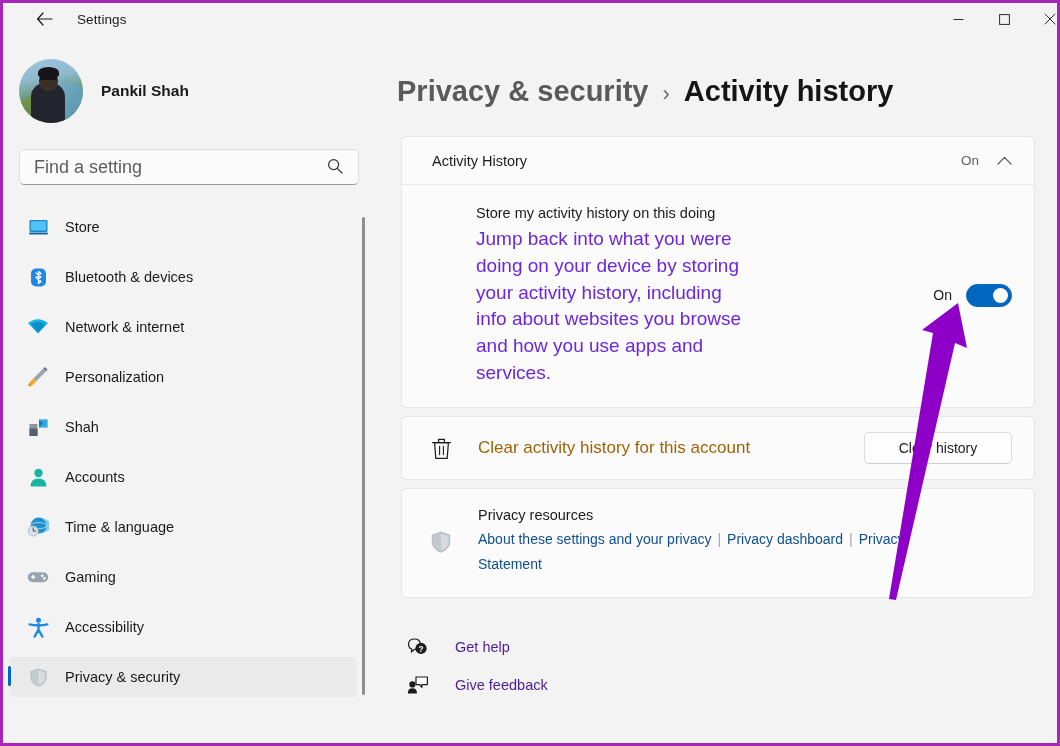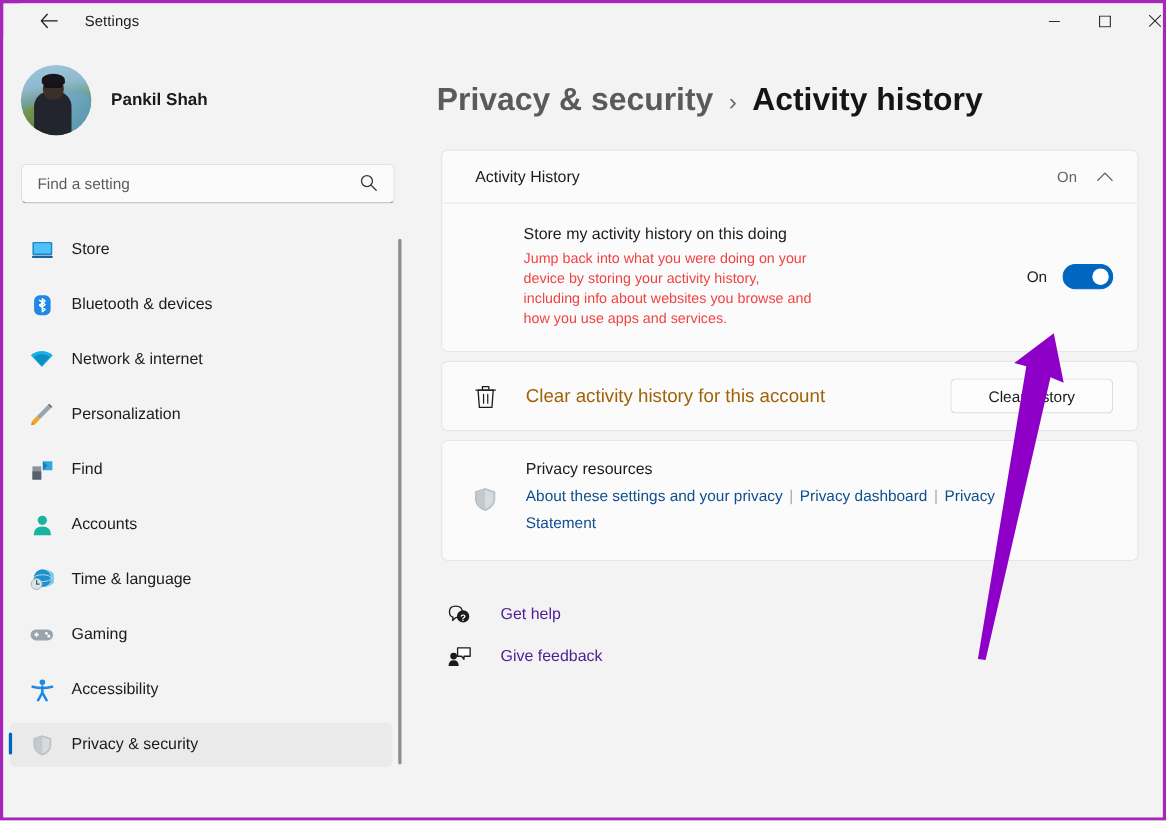--- a/index.html
+++ b/index.html
@@ -98,21 +98,21 @@
   .searchwrap {
     margin: 26px 16px 0 16px; position: relative;
   }
   .searchbox {
     width: 340px; height: 36px;
     background: #fbfbfb;
     border: 1px solid #dfdfdf;
     border-bottom: 1px solid #9a9a9a;
     border-radius: 5px;
     padding: 0 43px 0 14px;
-    font-size: 14px; color: #5d5d5d;
+    font-size: 18px; color: #5d5d5d;
     font-family: "Liberation Sans", sans-serif;
     outline: none;
   }
   .searchbox::placeholder { color: #5d5d5d; }
   .search-icon {
     position: absolute; right: 12px; top: 9px;
     pointer-events: none;
   }
   .navlist {
     margin-top: 22px; position: relative;
@@ -177,21 +177,21 @@
   .ch-right { margin-left: auto; display: flex; align-items: center; }
   .ch-state { font-size: 13.5px; color: #616161; margin-right: 18px; }
 
   .toggle-row {
     display: flex; align-items: center;
     padding: 18px 22px 20px 74px;
   }
   .tr-text { width: 400px; }
   .tr-title { font-size: 14.5px; color: #1b1b1b; line-height: 1.42; max-width: 248px; }
   .tr-desc {
-    font-size: 13px; color: #ef4444; margin-top: 2px; line-height: 1.42;
+    font-size: 19px; color: #6d28d9; margin-top: 2px; line-height: 1.42;
     max-width: 268px;
   }
   .tr-right { margin-left: auto; display: flex; align-items: center; }
   .tr-state { font-size: 14px; color: #1b1b1b; margin-right: 14px; }
   .switch {
     width: 46px; height: 23px; border-radius: 12px;
     background: #0067c0; border: 1px solid #0067c0;
     position: relative; cursor: pointer; flex: 0 0 auto;
   }
   .switch .knob {
@@ -345,21 +345,21 @@
 
       <div class="navitem">
         <span class="nav-ico">
           <svg width="21" height="21" viewBox="0 0 21 21">
             <rect x="1.5" y="7" width="8" height="12" fill="#8b949c"></rect>
             <rect x="1.5" y="11.5" width="8" height="7.5" fill="#55606a"></rect>
             <path d="M11 2.4 L19.6 2.4 L19.6 10.6 L11 10.6 Z" fill="#2fa8e0"></path>
             <path d="M11 2.4 L15.3 6.5 L11 10.6 Z" fill="#1b7cb5"></path>
           </svg>
         </span>
-        <span class="nav-label">Find</span>
+        <span class="nav-label">Shah</span>
       </div>
 
       <div class="navitem">
         <span class="nav-ico">
           <svg width="21" height="21" viewBox="0 0 21 21">
             <circle cx="10.5" cy="6" r="4.2" fill="#17b4a0"></circle>
             <path d="M2.6 19.6 Q2.6 11.6 10.5 11.6 Q18.4 11.6 18.4 19.6 Z" fill="#17b4a0"></path>
           </svg>
         </span>
         <span class="nav-label">Accounts</span>

